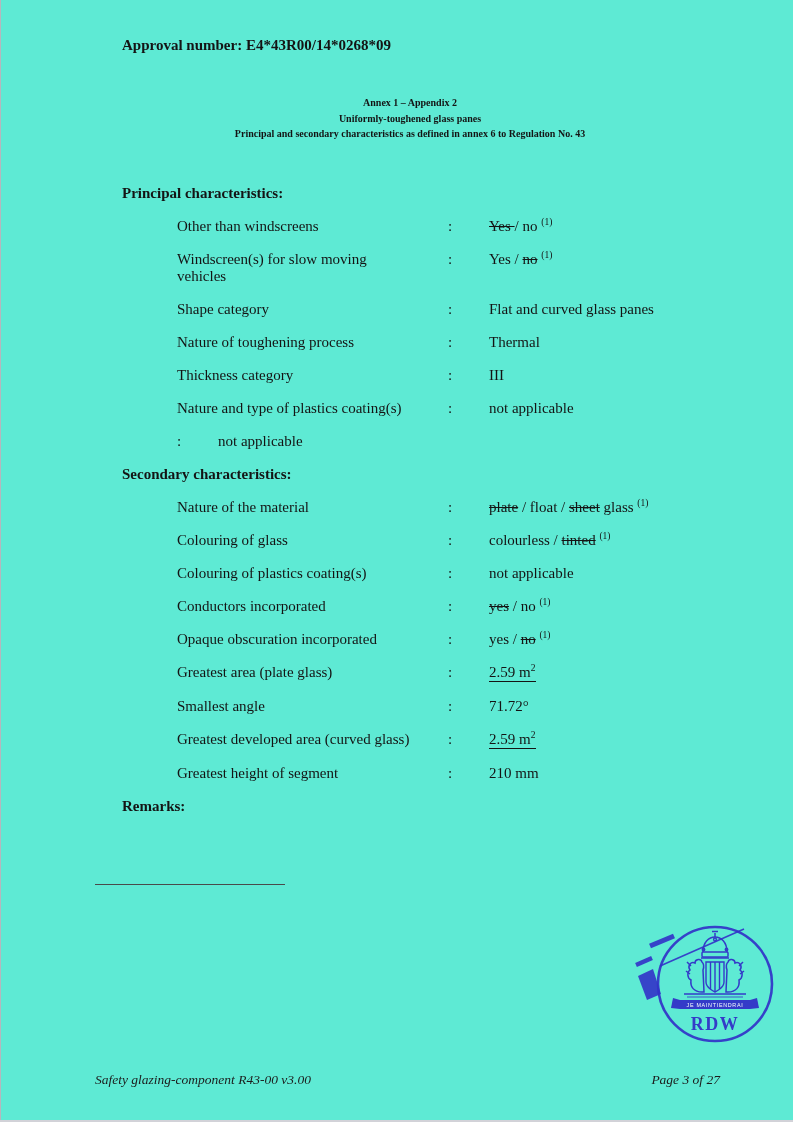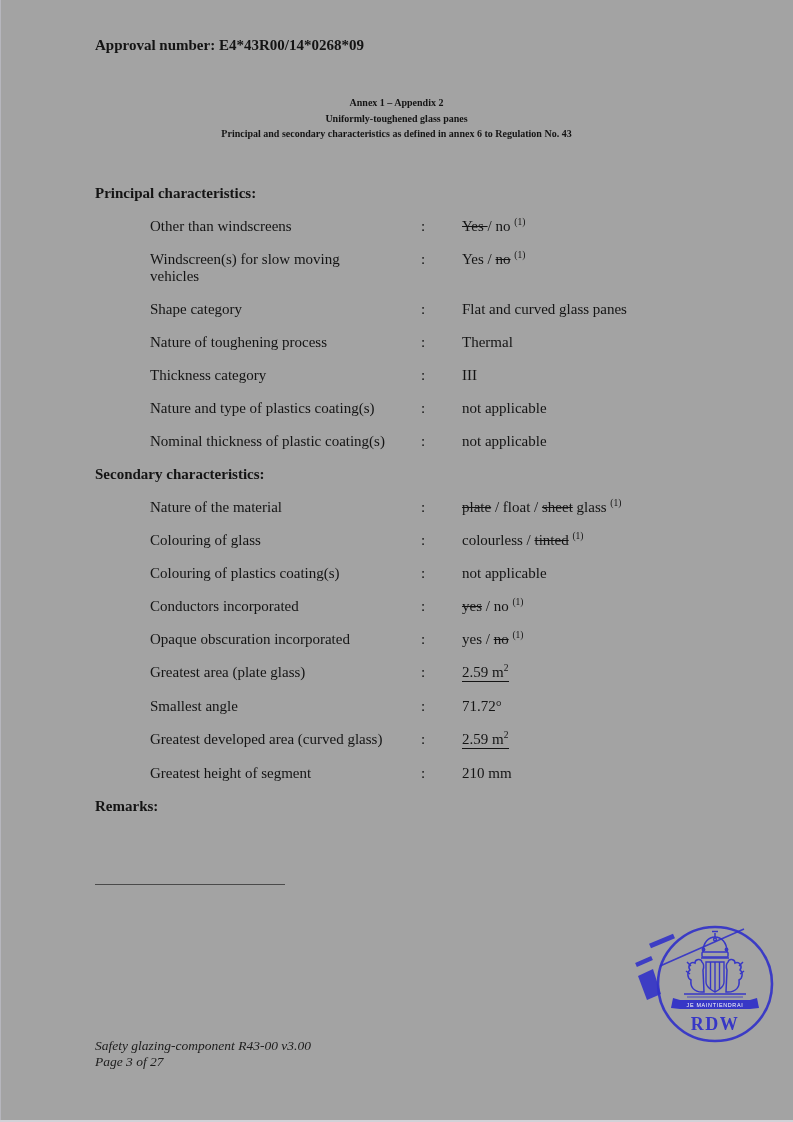--- a/index.html
+++ b/index.html
@@ -1,19 +1,20 @@
 <!DOCTYPE html>
 <html><head>
 <meta charset="utf-8">
 <style>
   html,body{margin:0;padding:0;background:#fff;}
   .page{
-    position:relative; width:793px; height:1122px; background:#a3a3a3;
+    position:relative; width:793px; height:1122px; background:#5eead4;
     font-family:"Liberation Serif", serif; color:#141414; overflow:hidden;
     box-sizing:border-box;
+    padding-left:27px;
   }
   .edge-left{position:absolute;left:0;top:0;width:1px;height:1122px;background:#b6b6bd;}
   .edge-bottom{position:absolute;left:0;bottom:0;width:793px;height:2px;background:#d2d2d8;}
 
   .content{padding:37px 95px 0 95px;}
 
   .approval{font-weight:bold;font-size:15px;line-height:17px;}
 
   .title-block{margin-top:41px;text-align:center;font-weight:bold;font-size:10px;line-height:15.5px;}
 
@@ -28,23 +29,23 @@
   .under{display:inline-block;border-bottom:1.2px solid #141414;padding-right:1px;}
 
   .footnote{position:absolute;left:95px;top:884px;width:340px;}
   .footnote-rule{width:190px;border-top:1.6px solid #4a4a4a;margin:0 0 7px 0;}
   .footnote-text{font-size:12px;line-height:14px;}
   .footnote-text sup{font-size:8.5px;}
 
   .stamp-wrap{position:absolute;left:626px;top:908px;width:170px;height:142px;}
 
   .footer{
-    position:absolute;left:95px;top:1038px;width:625px;
+    position:absolute;left:95px;top:1072px;width:625px;
     display:flex;justify-content:space-between;
-    font-style:italic;font-size:13.5px;line-height:16px;color:#1c1c1c;flex-direction:column;
+    font-style:italic;font-size:13.5px;line-height:16px;color:#1c1c1c;
   }
 </style>
 </head>
 <body>
 
 <div class="page">
   <div class="edge-left"></div>
   <div class="edge-bottom"></div>
 
   <div class="content">
@@ -80,21 +81,20 @@
           <div class="row-label">Thickness category</div>
           <div class="row-colon">:</div>
           <div class="row-value"><span>III</span></div>
         </div>
         <div class="char-row">
           <div class="row-label">Nature and type of plastics coating(s)</div>
           <div class="row-colon">:</div>
           <div class="row-value"><span>not applicable</span></div>
         </div>
         <div class="char-row">
-          <div class="row-label">Nominal thickness of plastic coating(s)</div>
           <div class="row-colon">:</div>
           <div class="row-value"><span>not applicable</span></div>
         </div>
         <div class="sec-heading">Secondary characteristics:</div>
         <div class="char-row">
           <div class="row-label">Nature of the material</div>
           <div class="row-colon">:</div>
           <div class="row-value"><span class="strike">plate</span><span> / float / </span><span class="strike">sheet</span><span> glass </span><sup>(1)</sup></div>
         </div>
         <div class="char-row">

